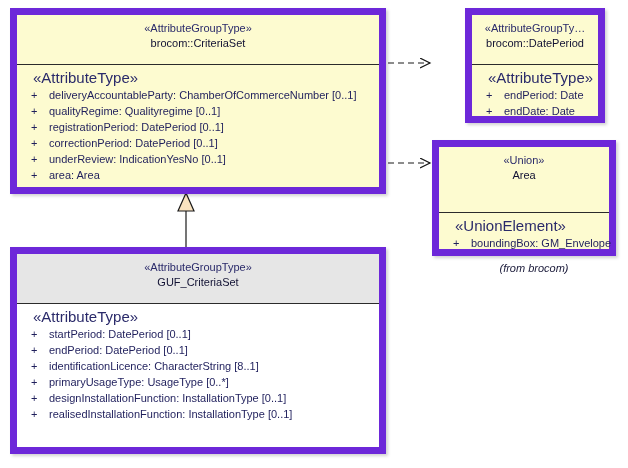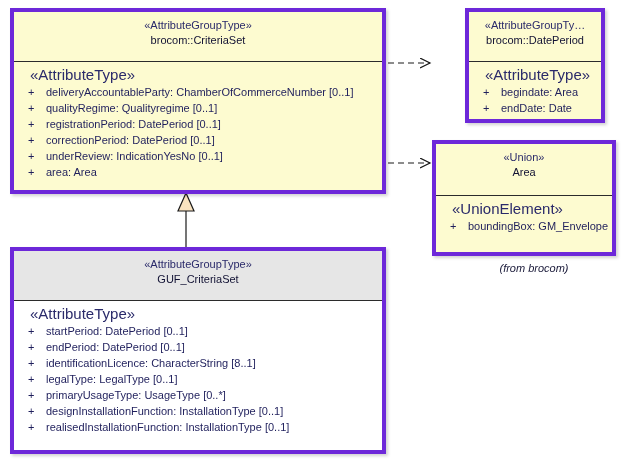--- a/index.html
+++ b/index.html
@@ -20,21 +20,21 @@
   #diagram-canvas {
     position: absolute;
     left: 0; top: 0;
     width: 628px;
     height: 468px;
   }
   
   .uml-class {
     position: absolute;
     box-sizing: border-box;
-    border: 4px solid #6d28d9;
+    border: 7px solid #6d28d9;
     box-shadow: 2px 2px 3px rgba(0,0,0,0.18);
     background: #fdfbd0;
   }
   .uml-class.yellow { background: #fdfbd0; }
   .uml-class.gray-head { background: #ffffff; }
 
   .class-header {
     box-sizing: border-box;
     border-bottom: 1px solid #2b2b2b;
     text-align: center;
@@ -99,21 +99,21 @@
   #class-criteriaset .class-header { height: 50px; }
 
   #class-dateperiod {
     left: 432px; top: 8px; width: 140px; height: 115px; margin-left: 33px;
   }
   #class-dateperiod .class-header { height: 50px; }
 
   #class-area {
     left: 432px; top: 140px; width: 184px; height: 116px;
   }
-  #class-area .class-header { height: 52px; }
+  #class-area .class-header { height: 66px; }
 
   #class-gufcriteriaset {
     left: 10px; top: 247px; width: 376px; height: 207px;
   }
   #class-gufcriteriaset .class-header { height: 50px; }
 
   .from-note {
     position: absolute;
     left: 442px;
     top: 262px;
@@ -177,21 +177,21 @@
 </div>
 
 <div class="uml-class yellow" id="class-dateperiod">
   <div class="class-header">
     <span class="stereotype">«AttributeGroupTy…</span>
     <span class="class-name">brocom::DatePeriod</span>
   </div>
   <div class="compartment">
     <span class="compartment-stereotype">«AttributeType»</span>
     <span class="attr-row">
-      <span class="attr-vis">+</span><span class="attr-text">begindate: Area</span>
+      <span class="attr-vis">+</span><span class="attr-text">endPeriod: Date</span>
     </span>
     <span class="attr-row">
       <span class="attr-vis">+</span><span class="attr-text">endDate: Date</span>
     </span>
   </div>
 </div>
 
 <div class="uml-class yellow" id="class-area">
   <div class="class-header">
     <span class="stereotype">«Union»</span>
@@ -217,23 +217,20 @@
     <span class="attr-row">
       <span class="attr-vis">+</span><span class="attr-text">startPeriod: DatePeriod [0..1]</span>
     </span>
     <span class="attr-row">
       <span class="attr-vis">+</span><span class="attr-text">endPeriod: DatePeriod [0..1]</span>
     </span>
     <span class="attr-row">
       <span class="attr-vis">+</span><span class="attr-text">identificationLicence: CharacterString [8..1]</span>
     </span>
     <span class="attr-row">
-      <span class="attr-vis">+</span><span class="attr-text">legalType: LegalType [0..1]</span>
-    </span>
-    <span class="attr-row">
       <span class="attr-vis">+</span><span class="attr-text">primaryUsageType: UsageType [0..*]</span>
     </span>
     <span class="attr-row">
       <span class="attr-vis">+</span><span class="attr-text">designInstallationFunction: InstallationType [0..1]</span>
     </span>
     <span class="attr-row">
       <span class="attr-vis">+</span><span class="attr-text">realisedInstallationFunction: InstallationType [0..1]</span>
     </span>
   </div>
 </div>

